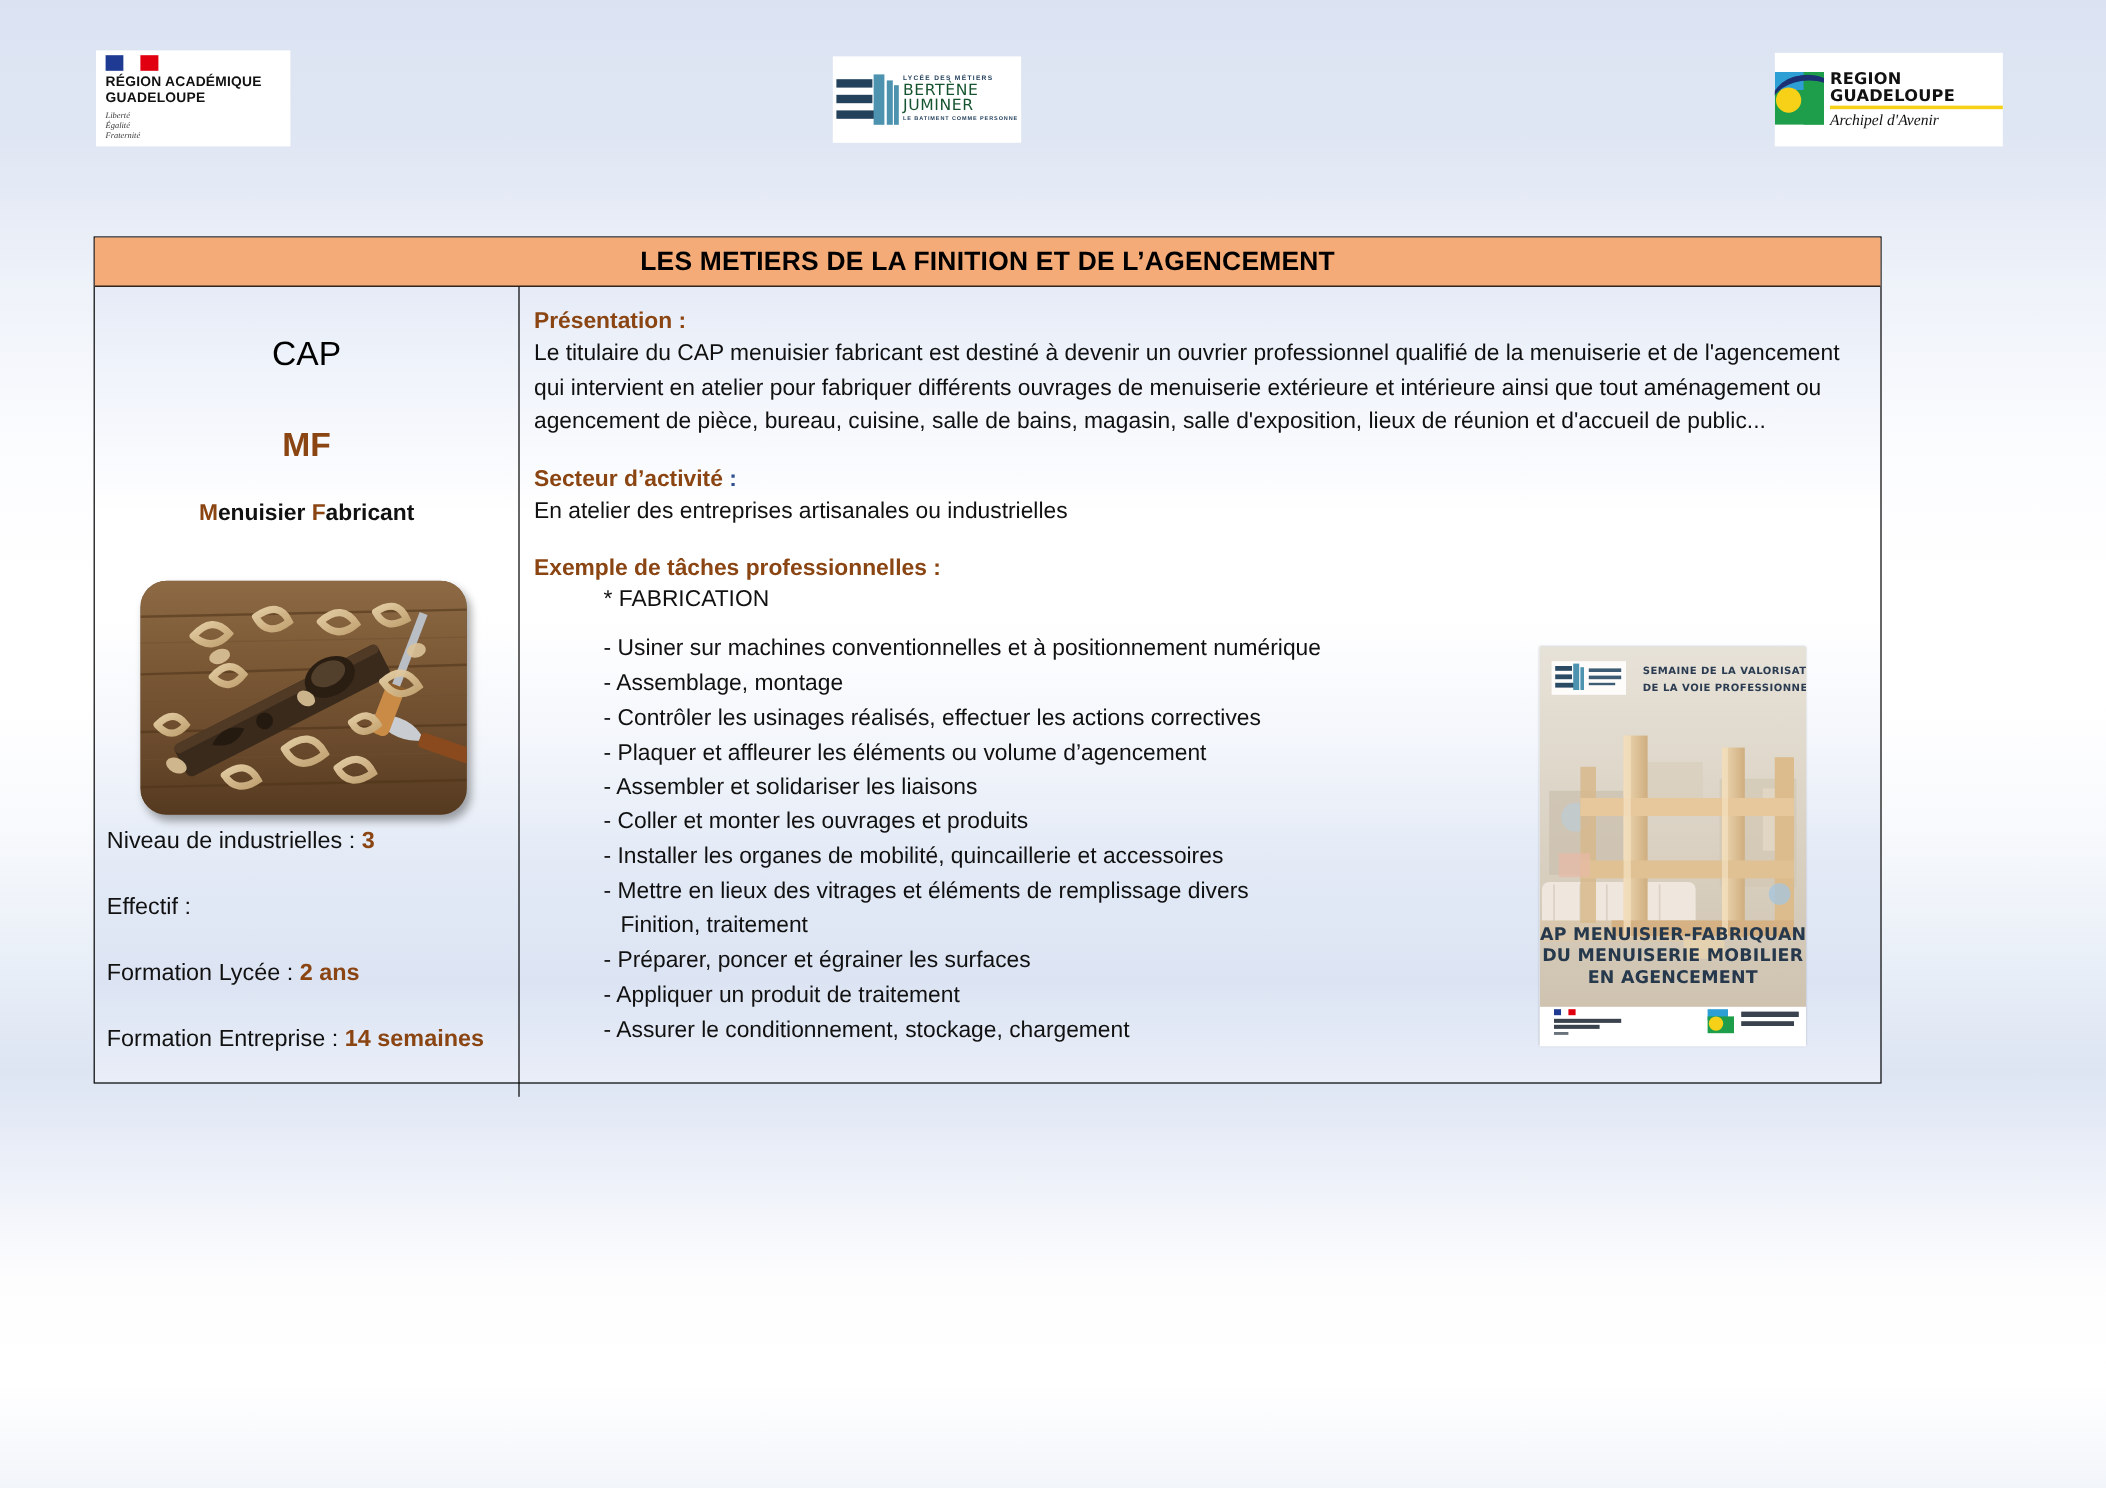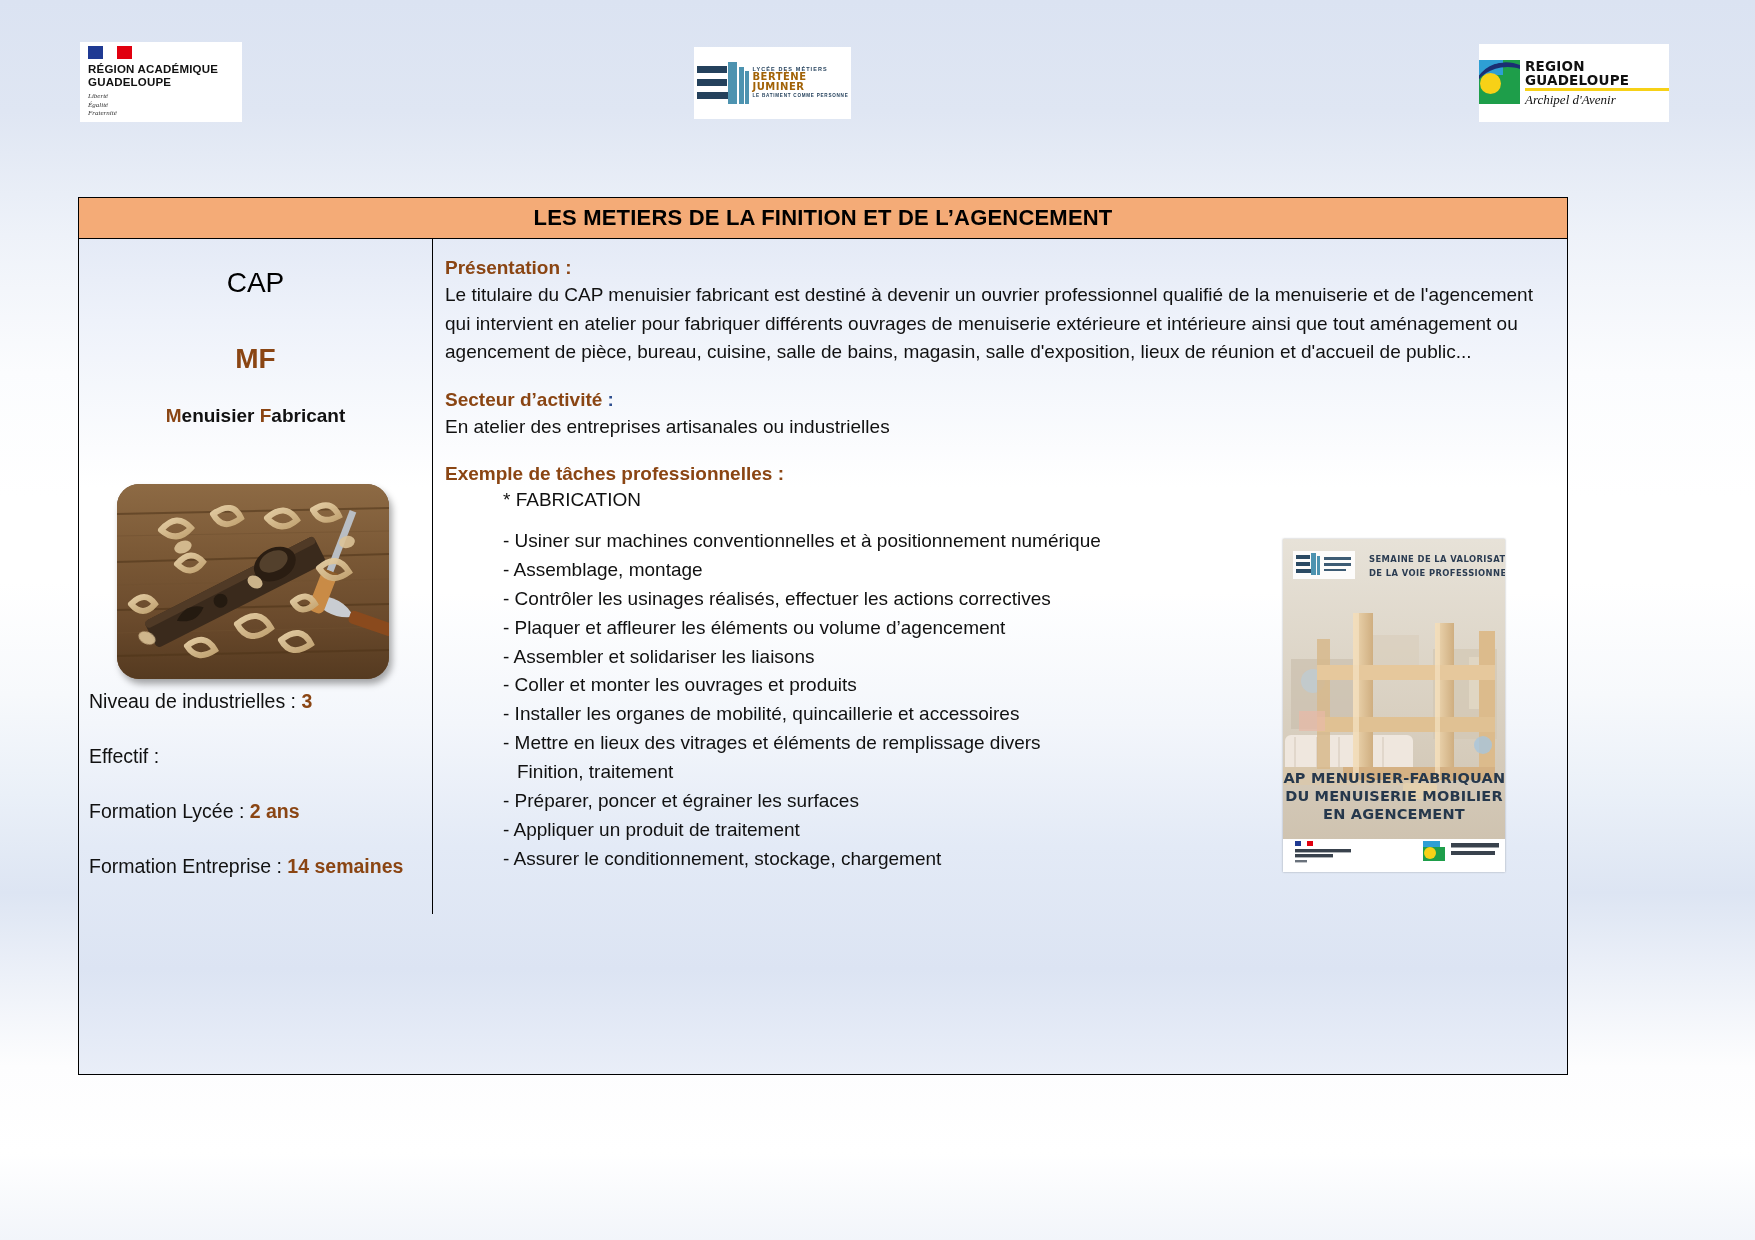--- a/index.html
+++ b/index.html
@@ -52,21 +52,21 @@
   .bj-mark .bar { position:absolute; left:0; height:7px; background:#24415c; }
   .bj-mark .bar.b1 { top:4px;  width:30px; }
   .bj-mark .bar.b2 { top:17px; width:30px; }
   .bj-mark .bar.b3 { top:30px; width:34px; }
   .bj-mark .col { position:absolute; background:#4d93b0; }
   .bj-mark .c1 { left:31px; top:0;  width:9px;  height:42px; }
   .bj-mark .c2 { left:42px; top:5px;width:5px;  height:37px; }
   .bj-mark .c3 { left:48px; top:9px;width:4px;  height:33px; }
   .bj-txt { line-height:1; }
   .bj-small { font-size:5.5px; font-weight:bold; letter-spacing:1.1px; color:#24415c; }
-  .bj-name  { font-size:10px; font-weight:bold; letter-spacing:.5px; color:#a16207;
+  .bj-name  { font-size:13px; font-weight:normal; letter-spacing:.5px; color:#14532d;
               font-family:"DejaVu Sans", sans-serif; }
   .bj-foot  { font-size:4.6px; font-weight:bold; letter-spacing:.75px; color:#24415c; margin-top:2px; }
 
   
   .rg { display:flex; align-items:flex-start; gap:5px; }
   .rg-mark { position:relative; width:48px; height:44px; overflow:hidden; }
   .rg-mark .sky   { position:absolute; left:0; top:0; width:26px; height:17px; background:#2e9fd4; }
   .rg-mark .land  { position:absolute; left:0; top:15px; width:48px; height:29px; background:#1e9e4a; }
   .rg-mark .grn2  { position:absolute; left:24px; top:0; width:24px; height:44px; background:#1e9e4a; }
   .rg-mark .sun   { position:absolute; left:1px; top:13px; width:21px; height:21px;
@@ -75,37 +75,37 @@
                     border-top:5px solid #1b2f73; border-radius:60% 70% 0 0 / 70% 90% 0 0;
                     transform:rotate(-9deg); }
   .rg-txt { line-height:1; }
   .rg-name { font-size:13.5px; font-weight:bold; letter-spacing:.2px; color:#111;
              font-family:"DejaVu Sans", sans-serif; }
   .rg-rule { height:3px; background:#f7d117; margin:1px 0 2px; }
   .rg-sub  { font-family:"Liberation Serif", serif; font-style:italic; font-size:13px; color:#111; }
 
   
   .card {
-    position:absolute; left:78px; top:197px; width:1490px; height:878px;
+    position:absolute; left:78px; top:197px; width:1490px; height:706px;
     border:1.5px solid #000;
     background: linear-gradient(to bottom, #dfe6f4 0%, #eef2fa 14%, #ffffff 33%,
                 #ffffff 45%, #f3f6fb 60%, #e3eaf6 74%, #dce4f3 88%, #e9eef8 100%);
   }
   .card-title {
     height:41px; background:#f4ab77; border-bottom:1.5px solid #000;
     display:flex; align-items:center; justify-content:center;
     font-weight:bold; font-size:22px; color:#000; letter-spacing:.2px;
   }
   .card-body { display:flex; height:675px; }
 
   .col-left  { width:354px; border-right:1.5px solid #000; position:relative; padding:0; }
   .col-right { flex:1; position:relative; padding:18px 22px 0 12px; }
 
   
-  .cap-label { text-align:center; font-size:28px; color:#000; margin-top:28px; }
+  .cap-label { text-align:center; font-size:28px; color:#000; margin-top:40px; }
   .mf-label  { text-align:center; font-size:28px; font-weight:bold; color:#8a4513; margin-top:44px; }
   .mf-full   { text-align:center; font-size:19px; font-weight:bold; color:#111; margin-top:30px; }
   .mf-full .hl { color:#8a4513; }
 
   .tools-photo {
     position:absolute; left:38px; top:245px; width:272px; height:195px;
     border-radius:22px; overflow:hidden;
     box-shadow: 3px 5px 7px rgba(0,0,0,.35);
     background:#6b4a2a;
   }

